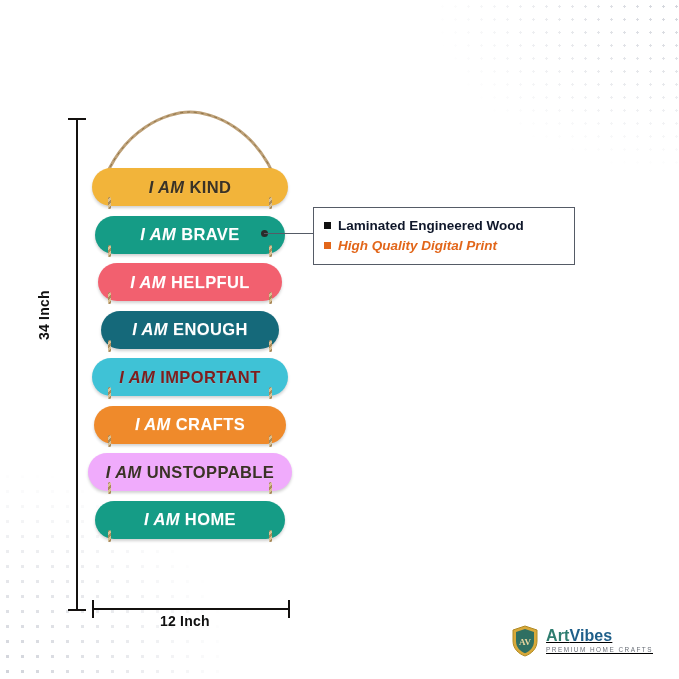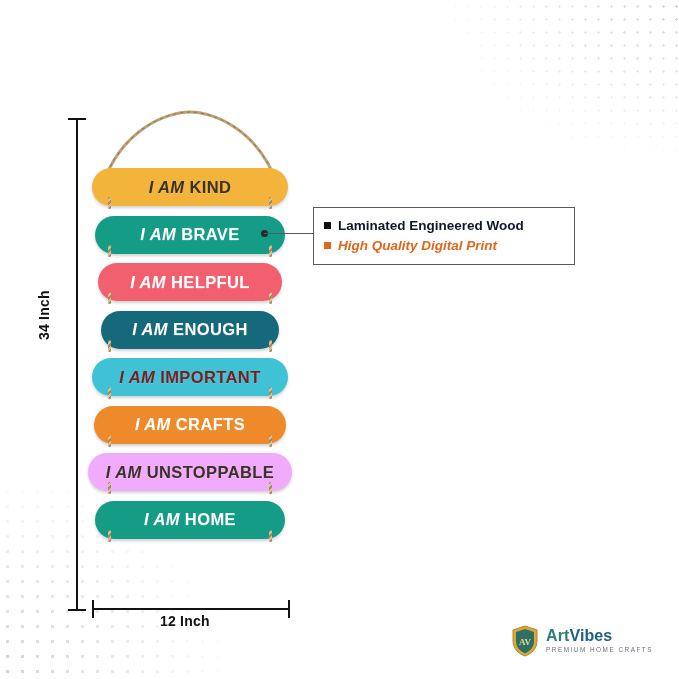--- a/index.html
+++ b/index.html
@@ -183,20 +183,21 @@
   }
 
   
   .brand {
     position: absolute;
     right: 26px;
     bottom: 22px;
     display: flex;
     align-items: center;
     gap: 7px;
+    text-decoration: underline;
   }
   .brand-shield {
     width: 28px;
     height: 32px;
   }
   .brand-text { line-height: 1.05; }
   .brand-name {
     font-size: 16px;
     font-weight: bold;
     color: #2e7d6f;

